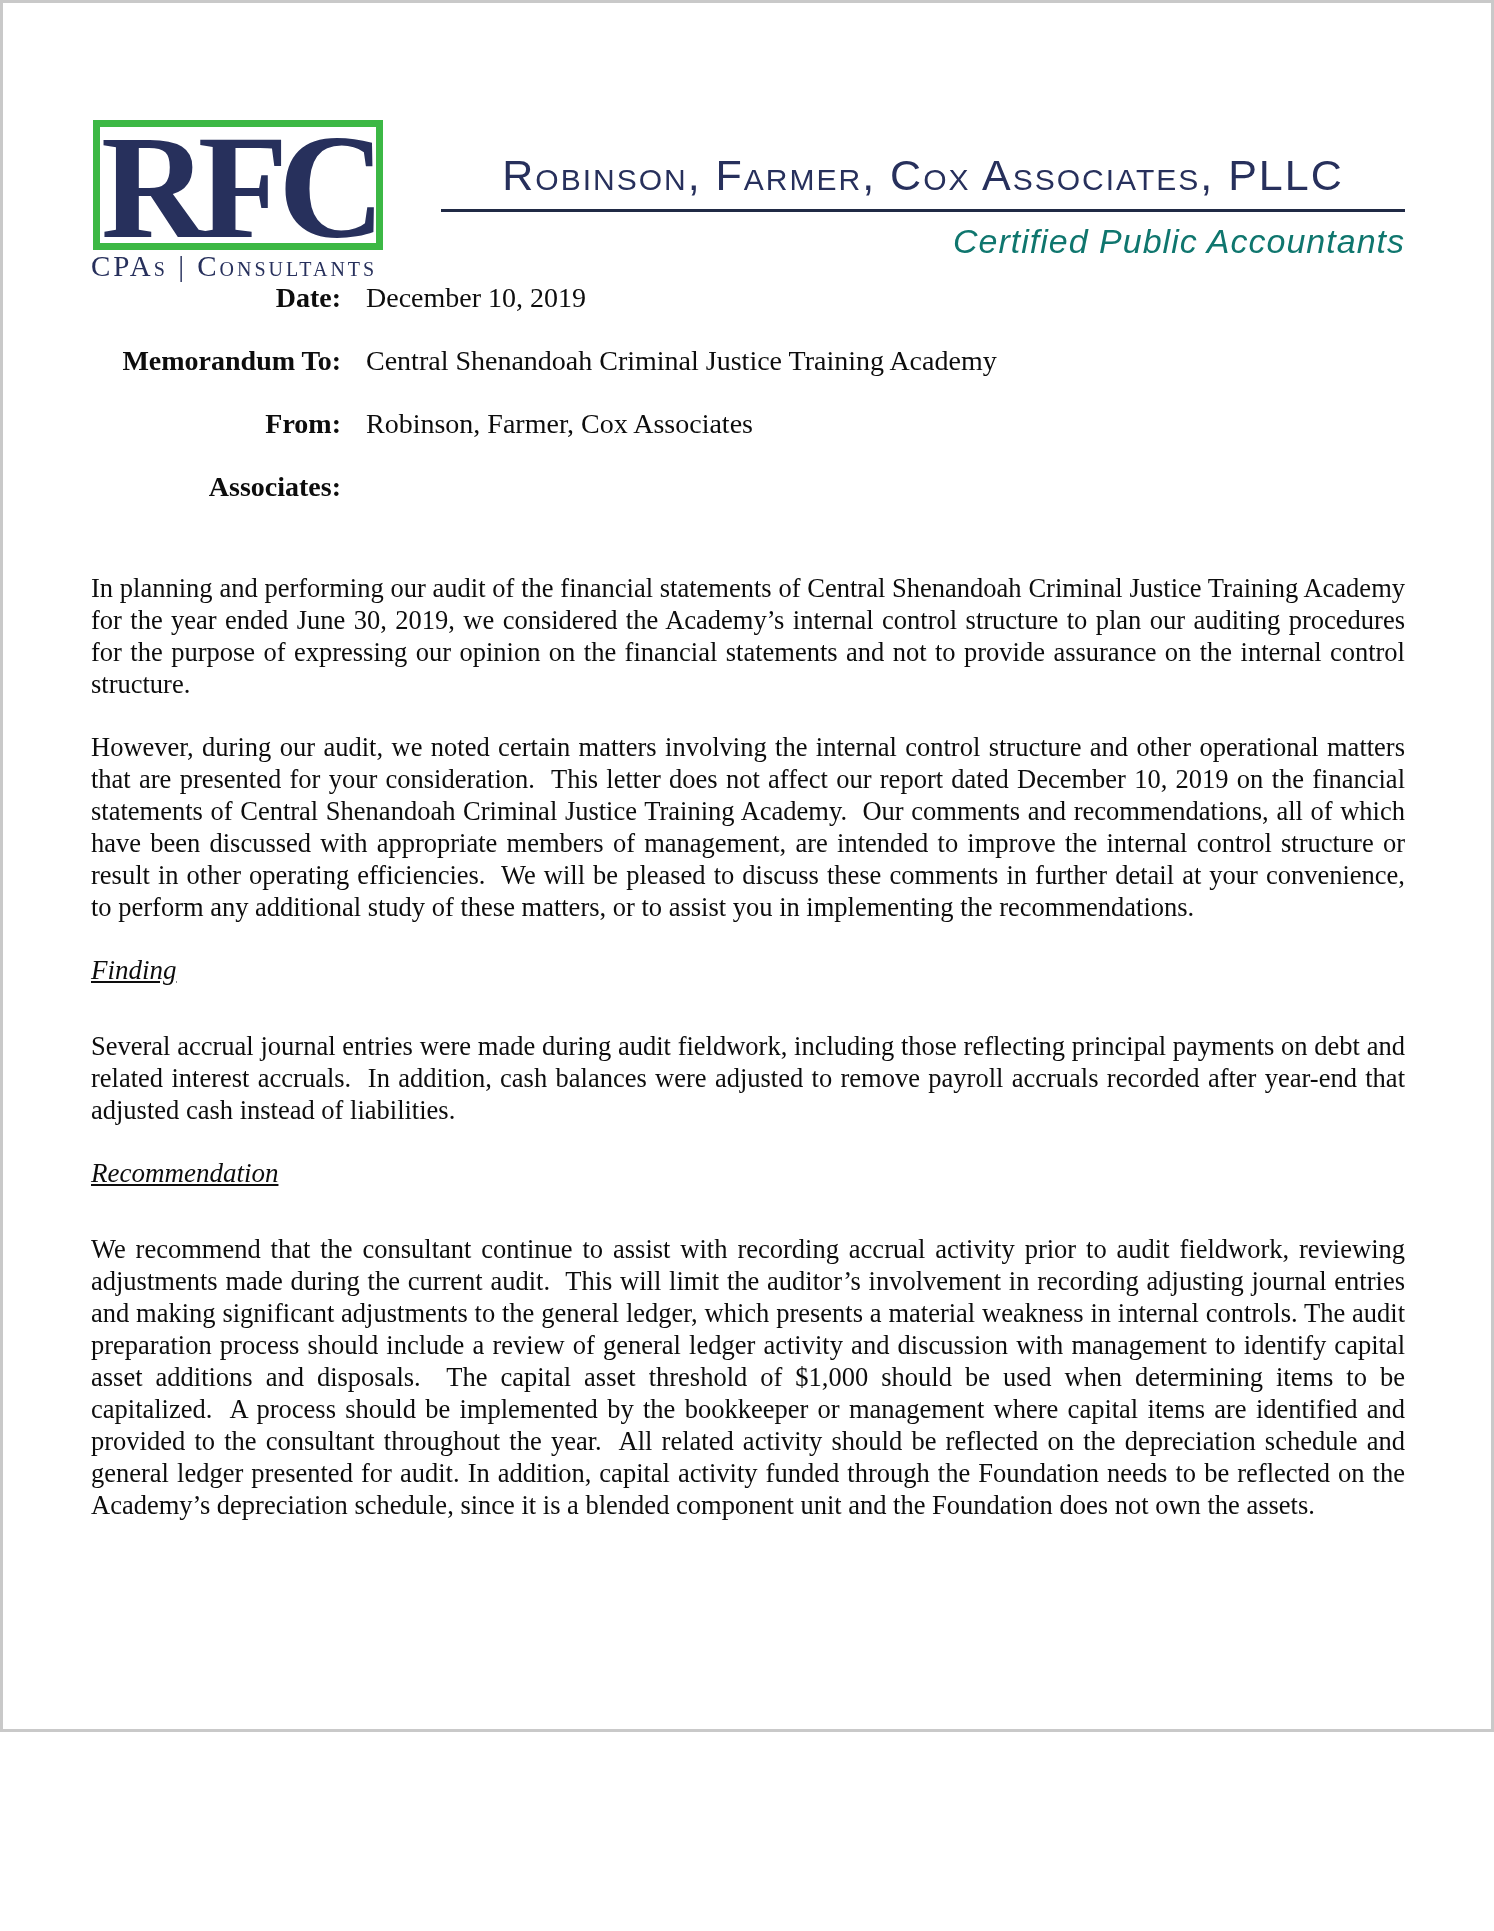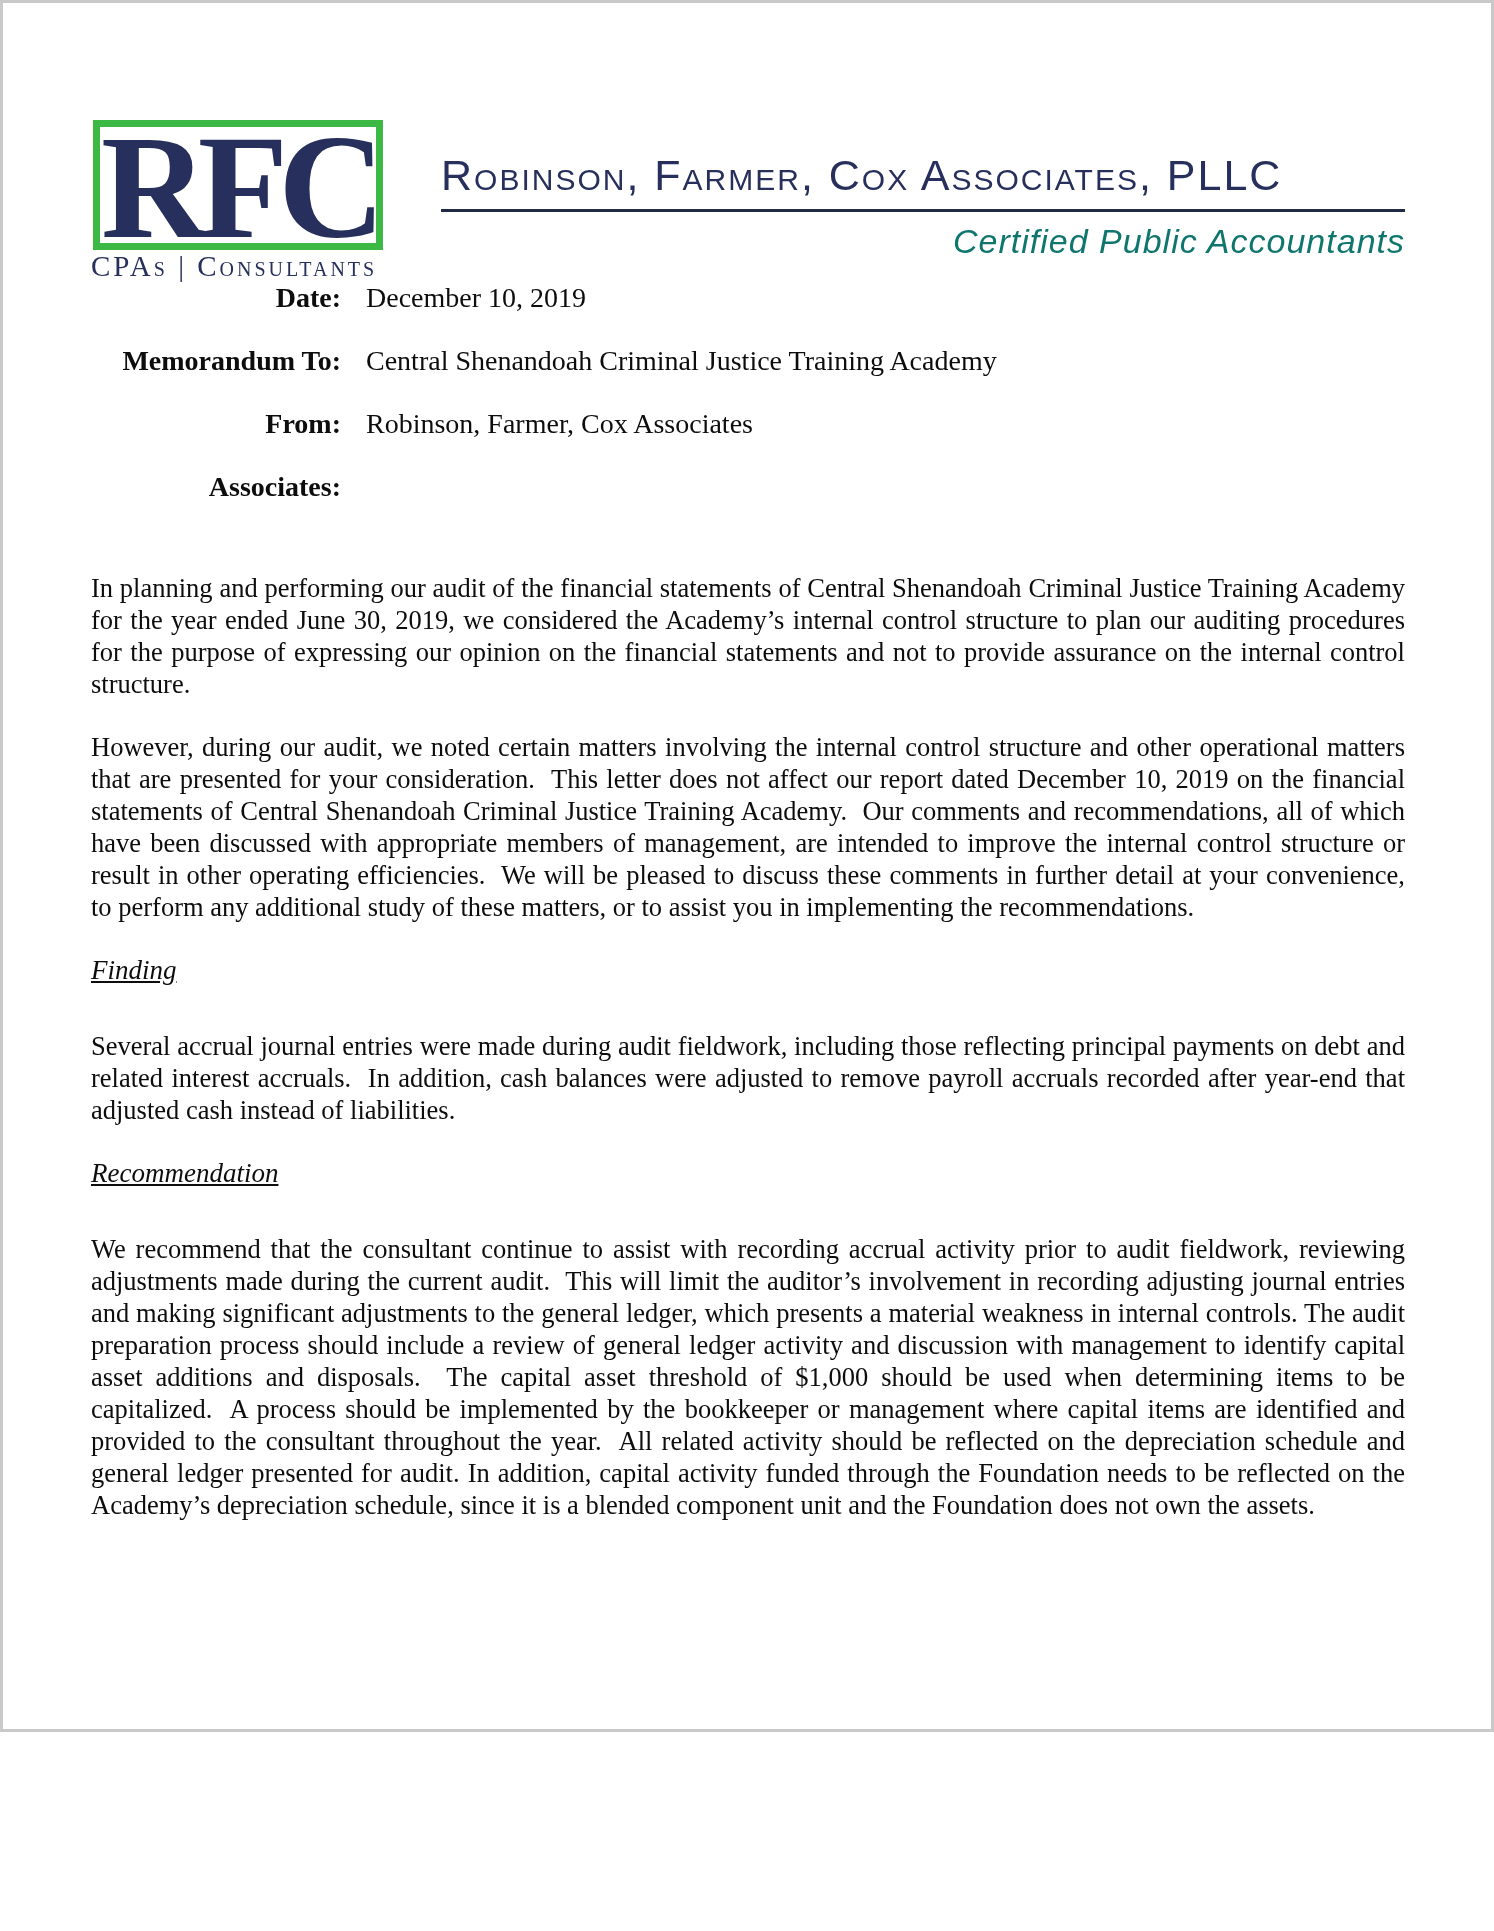--- a/index.html
+++ b/index.html
@@ -47,21 +47,21 @@
     color: #27305c;
     white-space: nowrap;
   }
   .head-right { flex: 1 1 auto; margin-left: 44px; padding-top: 34px; }
   .company-name {
     font-family: "Liberation Sans", sans-serif;
     font-variant: small-caps;
     font-size: 43px;
     letter-spacing: 2px;
     color: #27305c;
-    text-align: left;
+    text-align: center;
     white-space: nowrap;
     line-height: 1.0;
   }
   .head-rule {
     border: none;
     border-top: 3px solid #202a45;
     margin: 12px 0 0 0;
   }
   .company-subtitle {
     margin-top: 10px;

